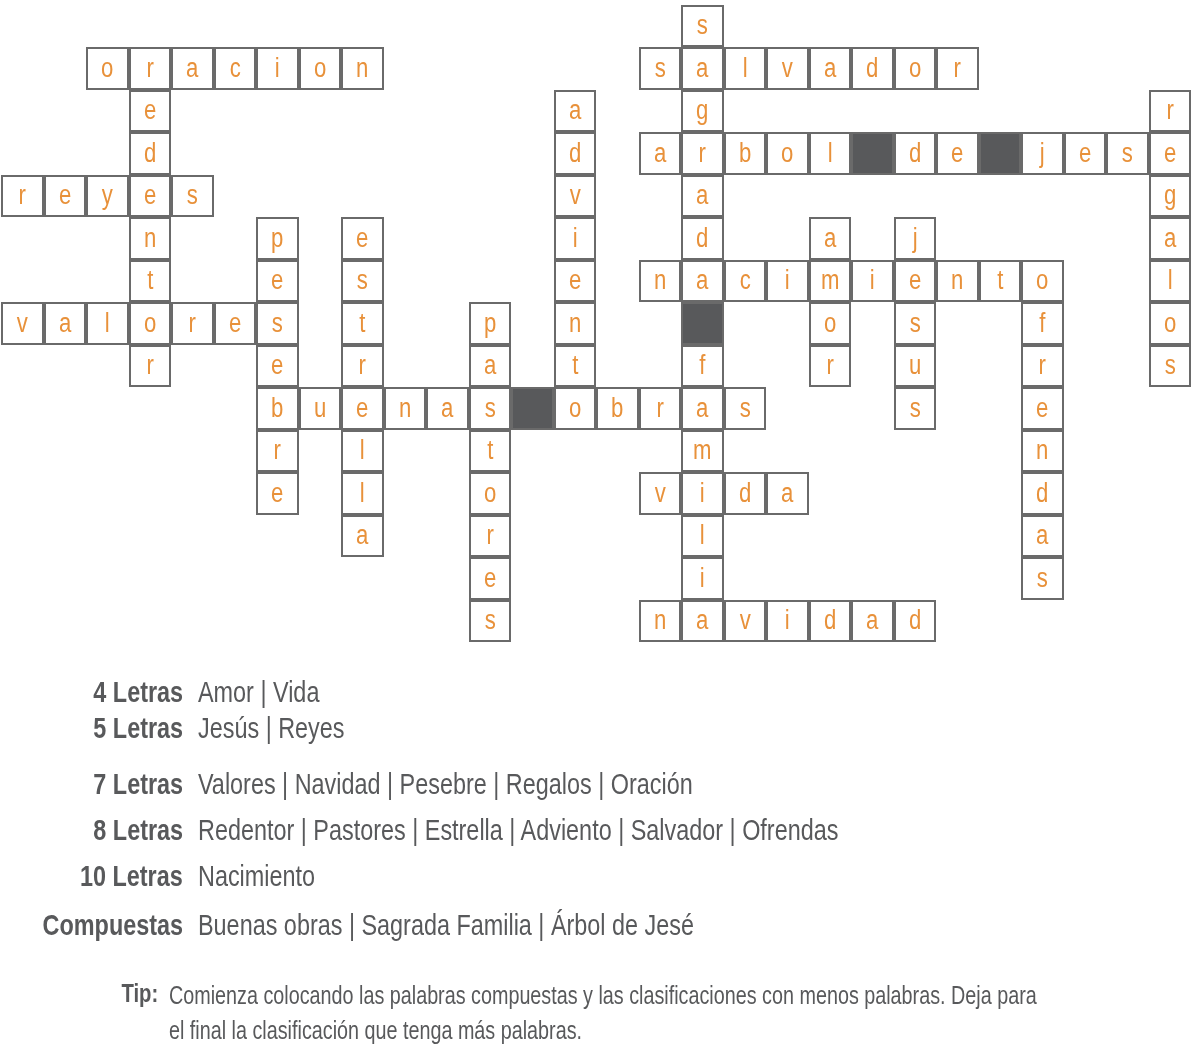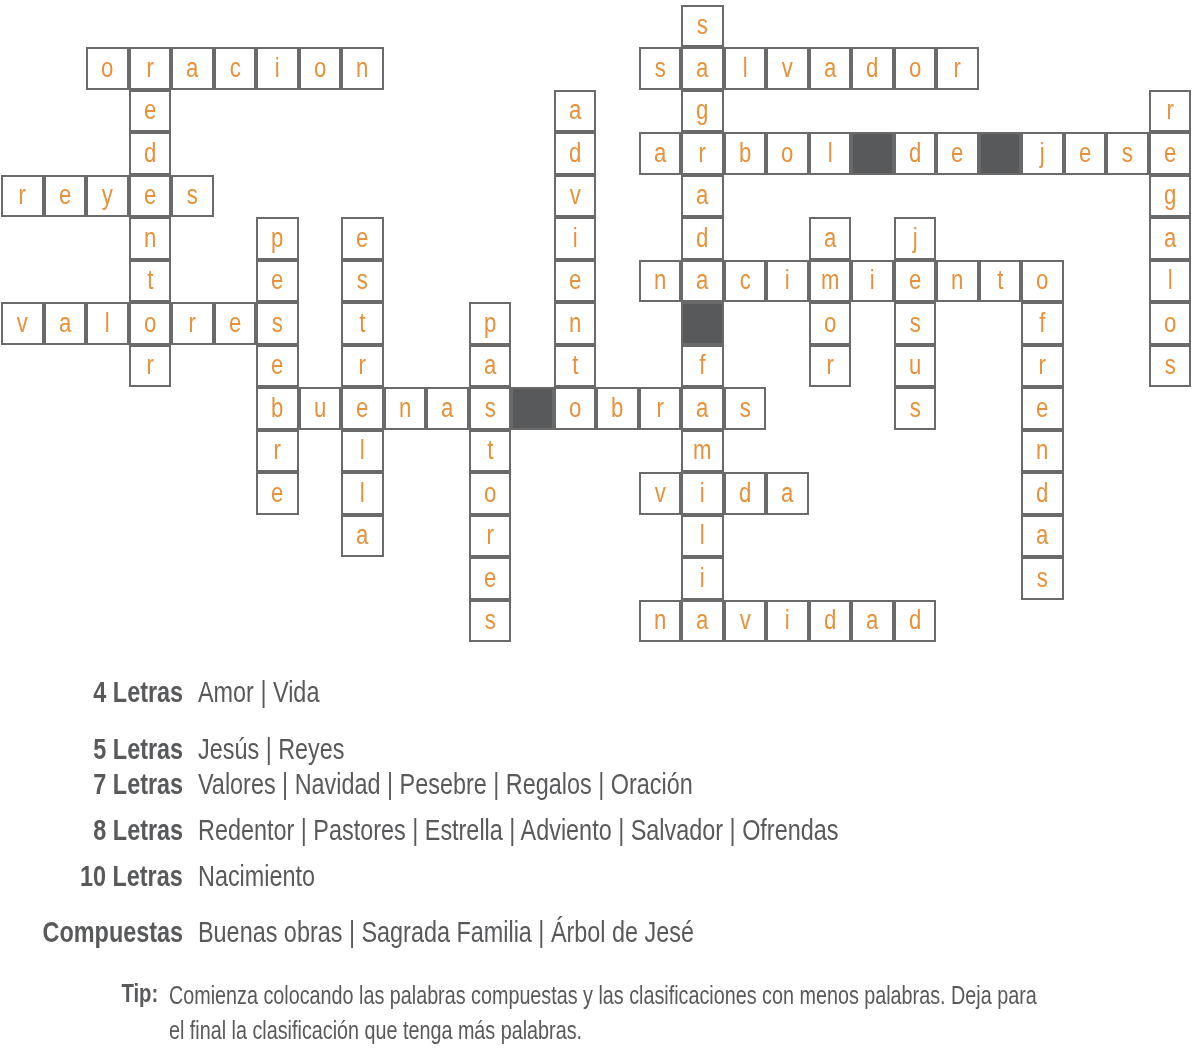--- a/index.html
+++ b/index.html
@@ -411,37 +411,37 @@
     <div class="cell" style="left: 894.5px; top: 600.5px;">
       <span class="ch">d</span>
     </div>
   </div>
 
 <div id="legend">
   <div class="lrow" style="top:0px">
     <span class="lab">4 Letras</span>
     <span class="words">Amor | Vida</span>
   </div>
-  <div class="lrow" style="top:57px">
+  <div class="lrow" style="top:36px">
     <span class="lab">5 Letras</span>
     <span class="words">Jesús | Reyes</span>
   </div>
   <div class="lrow" style="top:92px">
     <span class="lab">7 Letras</span>
     <span class="words">Valores | Navidad | Pesebre | Regalos | Oración</span>
   </div>
   <div class="lrow" style="top:138px">
     <span class="lab">8 Letras</span>
     <span class="words">Redentor | Pastores | Estrella | Adviento | Salvador | Ofrendas</span>
   </div>
   <div class="lrow" style="top:184px">
     <span class="lab">10 Letras</span>
     <span class="words">Nacimiento</span>
   </div>
-  <div class="lrow" style="top:240px">
+  <div class="lrow" style="top:233px">
     <span class="lab">Compuestas</span>
     <span class="words">Buenas obras | Sagrada Familia | Árbol de Jesé</span>
   </div>
 </div>
 
 <div id="tip">
   <span class="tlab">Tip:</span>
   <div class="ttxt">Comienza colocando las palabras compuestas y las clasificaciones con menos palabras. Deja para el final la clasificación que tenga más palabras.</div>
 </div>
 

